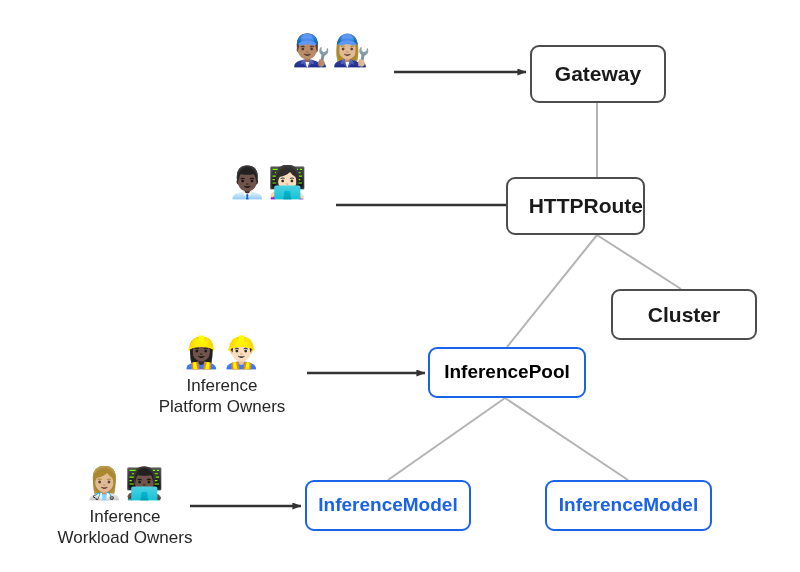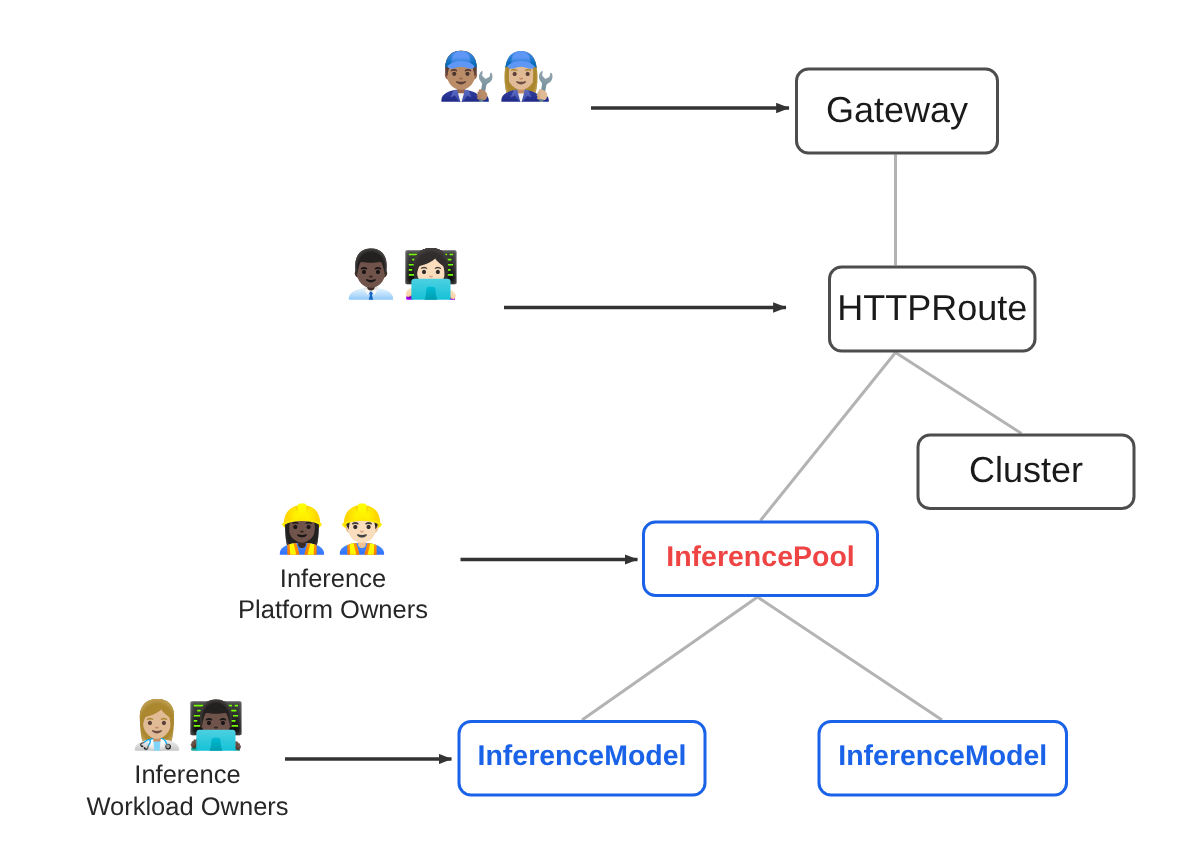--- a/index.html
+++ b/index.html
@@ -41,22 +41,22 @@
   }
   .node .node-label {
     display: block;
     white-space: nowrap;
   }
   .node.plain {
     border: 2px solid #4d4d4d;
   }
   .node.plain .node-label {
     color: #1a1a1a;
-    font-weight: normal;
-    font-size: 24px;
+    font-weight: bold;
+    font-size: 21px;
   }
   .node.highlight {
     border: 2.5px solid #1a62e8;
   }
   .node.highlight .node-label {
     color: #1a62e8;
     font-weight: bold;
     font-size: 19px;
   }
 
@@ -109,28 +109,28 @@
         <line x1="336" y1="205" x2="524" y2="205" stroke="#333333" stroke-width="2.4" marker-end="url(#arrowhead)"></line>
         <line x1="307" y1="373" x2="425" y2="373" stroke="#333333" stroke-width="2.4" marker-end="url(#arrowhead)"></line>
         <line x1="190" y1="506" x2="301" y2="506" stroke="#333333" stroke-width="2.4" marker-end="url(#arrowhead)"></line>
       </g>
   </svg>
 
   <div id="nodes-layer">
       <div class="node plain" style="left: 530px; top: 45px; width: 136px; height: 58px; border-color: rgb(77, 77, 77);">
         <span class="node-label" style="color: rgb(26, 26, 26);">Gateway</span>
       </div>
-      <div class="node plain" style="left: 552px; top: 177px; width: 139px; height: 58px; border-color: rgb(77, 77, 77);">
+      <div class="node plain" style="left: 506px; top: 177px; width: 139px; height: 58px; border-color: rgb(77, 77, 77); justify-content: flex-end;">
         <span class="node-label" style="color: rgb(26, 26, 26);">HTTPRoute</span>
       </div>
       <div class="node plain" style="left: 611px; top: 289px; width: 146px; height: 51px; border-color: rgb(77, 77, 77);">
         <span class="node-label" style="color: rgb(26, 26, 26);">Cluster</span>
       </div>
       <div class="node highlight" style="left: 428px; top: 347px; width: 158px; height: 51px; border-color: rgb(26, 98, 232);">
-        <span class="node-label" style="color: #ef4444;">InferencePool</span>
+        <span class="node-label" style="color: #000000;">InferencePool</span>
       </div>
       <div class="node highlight" style="left: 305px; top: 480px; width: 166px; height: 51px; border-color: rgb(26, 98, 232);">
         <span class="node-label" style="color: rgb(26, 98, 232);">InferenceModel</span>
       </div>
       <div class="node highlight" style="left: 545px; top: 480px; width: 167px; height: 51px; border-color: rgb(26, 98, 232);">
         <span class="node-label" style="color: rgb(26, 98, 232);">InferenceModel</span>
       </div>
     </div>
   <div id="actors-layer">
       <div class="actor" style="left: 232px; top: 30px;">

